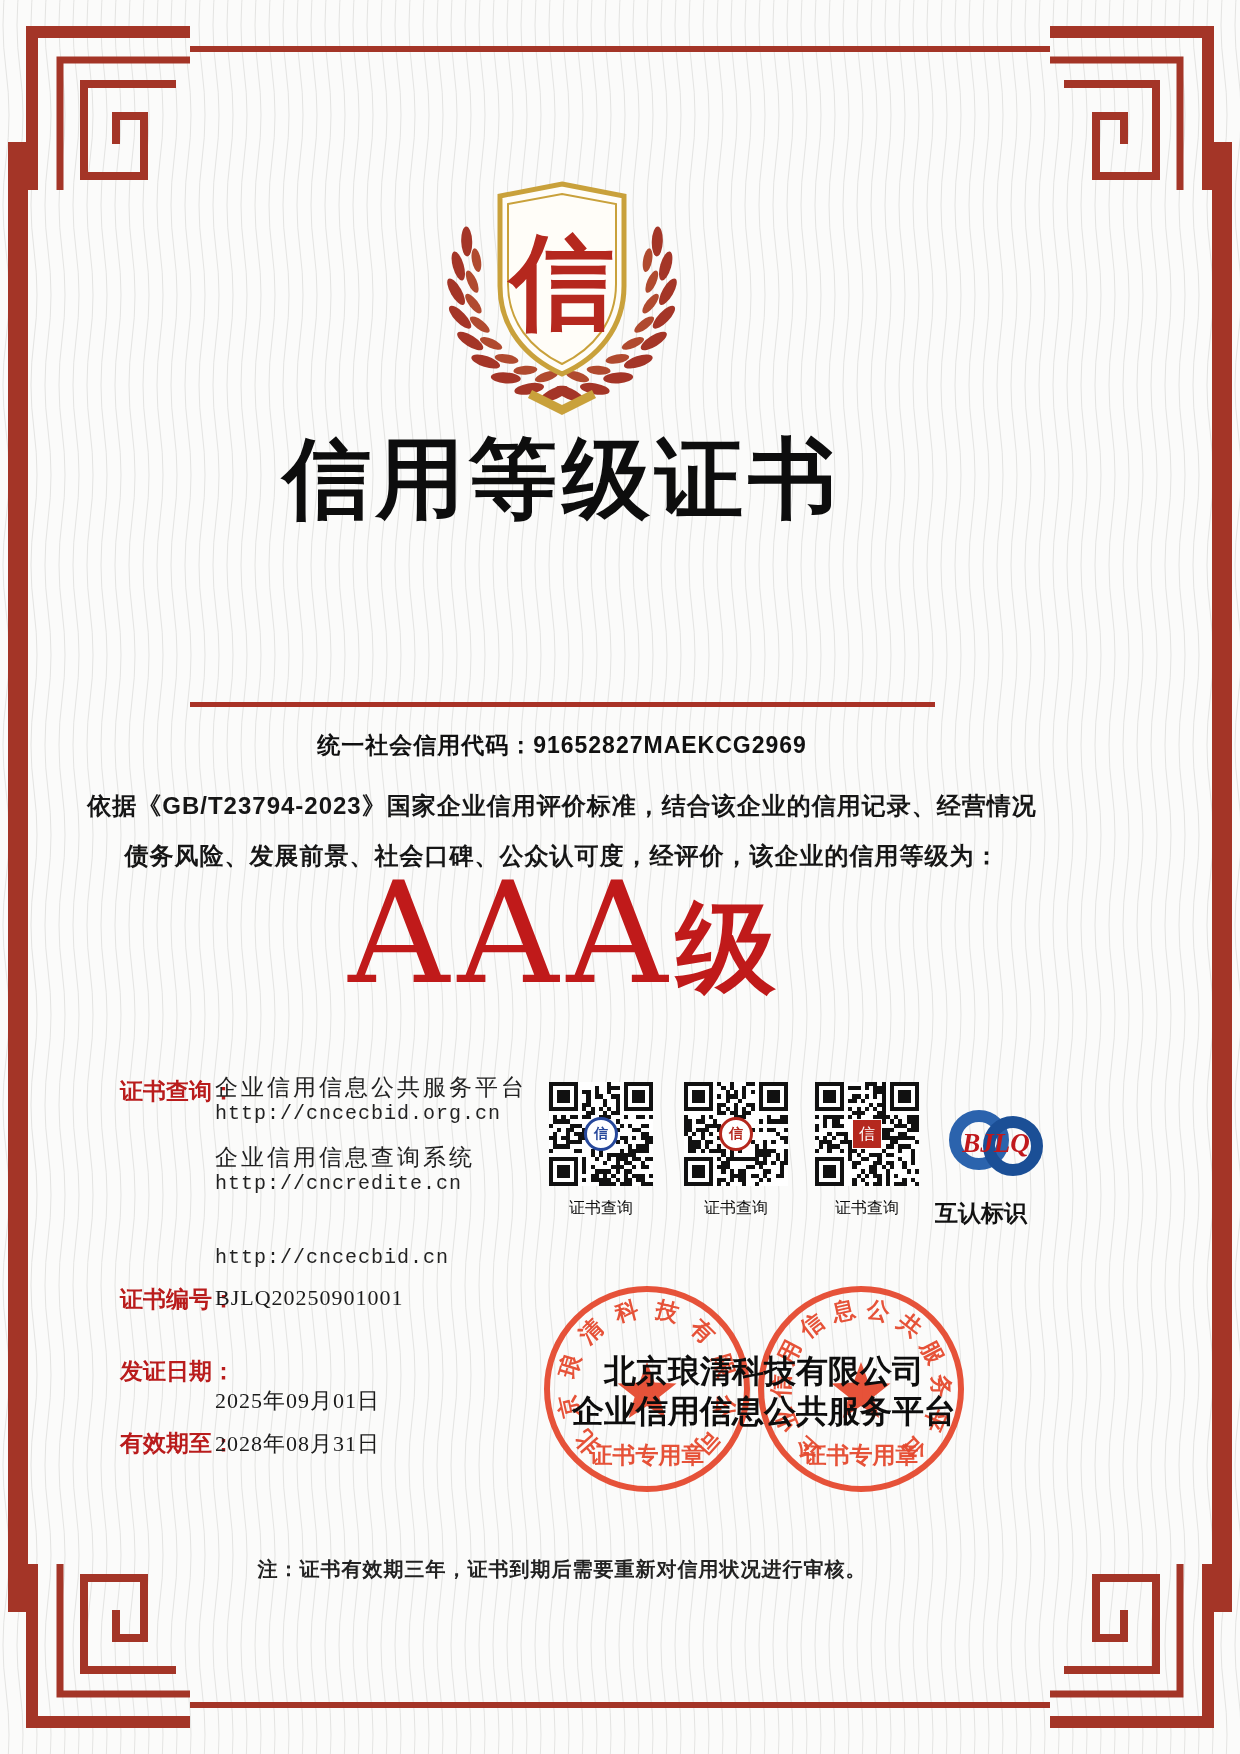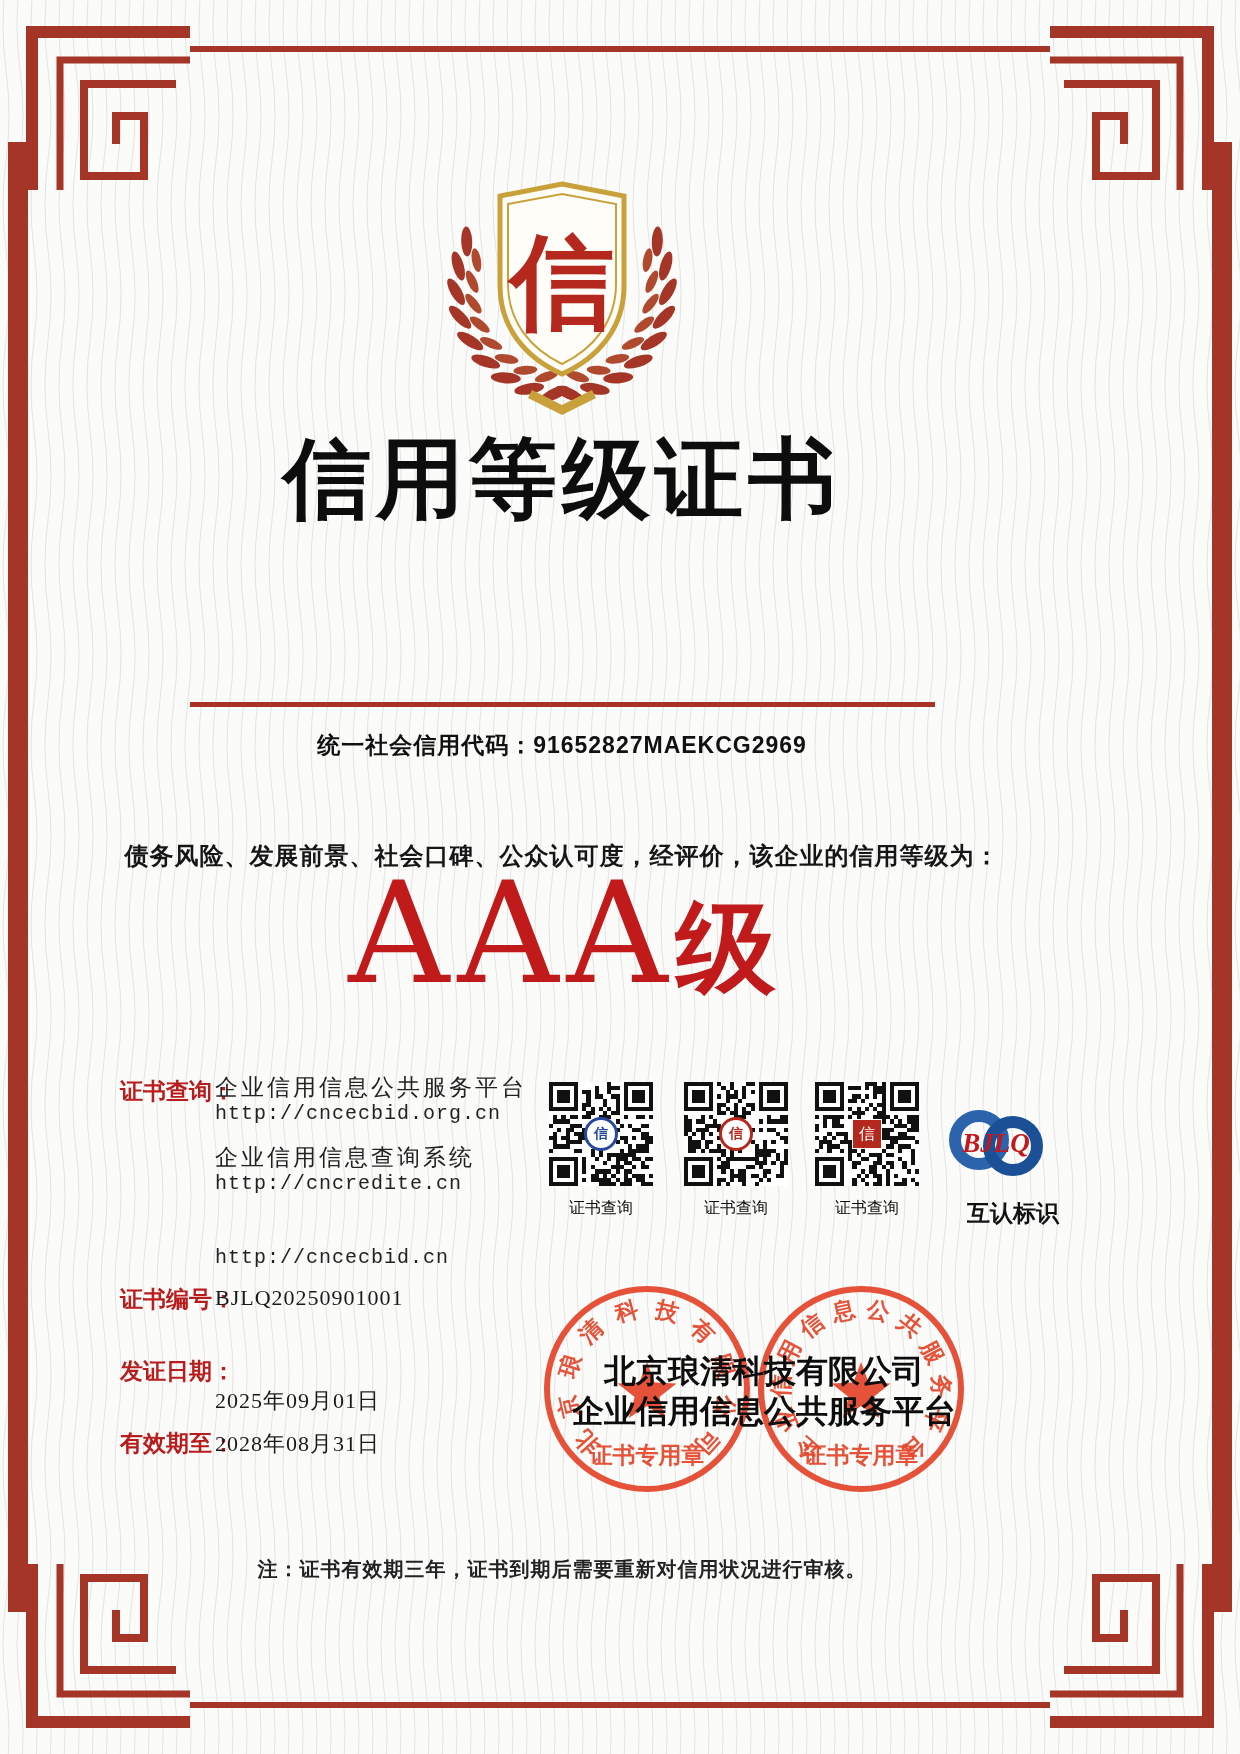--- a/index.html
+++ b/index.html
@@ -38,21 +38,21 @@
   .qr svg{display:block;width:104px;height:104px;}
   .qr-logo{position:absolute;left:50%;top:50%;transform:translate(-50%,-50%);
            display:flex;align-items:center;justify-content:center;}
   .qr-logo.ring{width:28px;height:28px;border-radius:50%;background:#fff;border:3px solid #27489b;
                 font-size:14px;font-weight:bold;color:#27489b;font-family:"Liberation Serif",serif;}
   .qr-logo.ring.red{border-color:#b5281e;color:#b5281e;}
   .qr-logo.square{width:28px;height:28px;background:#b5281e;color:#fff;font-size:16px;
                   font-family:"Liberation Serif",serif;}
   .qr-label{position:absolute;top:1198px;width:104px;text-align:center;font-size:16px;font-weight:normal;color:#0d0d0d;}
   #mutual-logo{position:absolute;left:947px;top:1102px;}
-  #mutual-label{position:absolute;left:935px;top:1198px;width:124px;text-align:right;font-size:23px;font-weight:bold;}
+  #mutual-label{position:absolute;left:935px;top:1198px;width:124px;text-align:left;font-size:23px;font-weight:bold;}
   
   .stamp{position:absolute;top:1281px;}
   #stamp-left{left:539px;} #stamp-right{left:753px;}
   .overlay-line{position:absolute;left:464px;width:600px;text-align:center;
                 font-size:32px;font-weight:900;color:#0d0d0d;letter-spacing:0;}
   .ov1{top:1350px;} .ov2{top:1390px;}
   
   .note{top:1556px;font-size:20px;font-weight:bold;color:#222;letter-spacing:1px;}
 </style>
 </head>
@@ -228,20 +228,21 @@
     <path d="M134,16 L196,28 V118 C196,160 170,190 134,206 C98,190 72,160 72,118 V28 Z" fill="#fffdf8" stroke="#c9a13b" stroke-width="5"></path>
     <path d="M134,26 L188,36 V116 C188,154 165,181 134,196 C103,181 80,154 80,116 V36 Z" fill="none" stroke="#c9a13b" stroke-width="2"></path>
     <text x="134" y="150" font-size="104" font-weight="bold" text-anchor="middle" fill="#b5281e" font-family="&quot;Liberation Serif&quot;,serif">信</text>
   </svg>
 
   <div class="center-band cert-title">信用等级证书</div>
   <div class="divider"></div>
   <div class="center-band code-line">
     <span>统一社会信用代码：</span><span>91652827MAEKCG2969</span>
   </div>
+  <div class="center-band body-line body-1">依据《GB/T23794-2023》国家企业信用评价标准，结合该企业的信用记录、经营情况</div>
   <div class="center-band rating">
     <span class="rating-letters">AAA</span><span class="rating-suffix">级</span>
   </div>
   <div class="center-band body-line body-2">债务风险、发展前景、社会口碑、公众认可度，经评价，该企业的信用等级为：</div>
 
   <div class="blk-label" style="top:1076px">证书查询：</div>
   <div class="p-name" style="top:1072px">企业信用信息公共服务平台</div>
   <div class="p-url" style="top:1102px">http://cncecbid.org.cn</div>
   <div class="p-name" style="top:1142px">企业信用信息查询系统</div>
   <div class="p-url" style="top:1172px">http://cncredite.cn</div>

